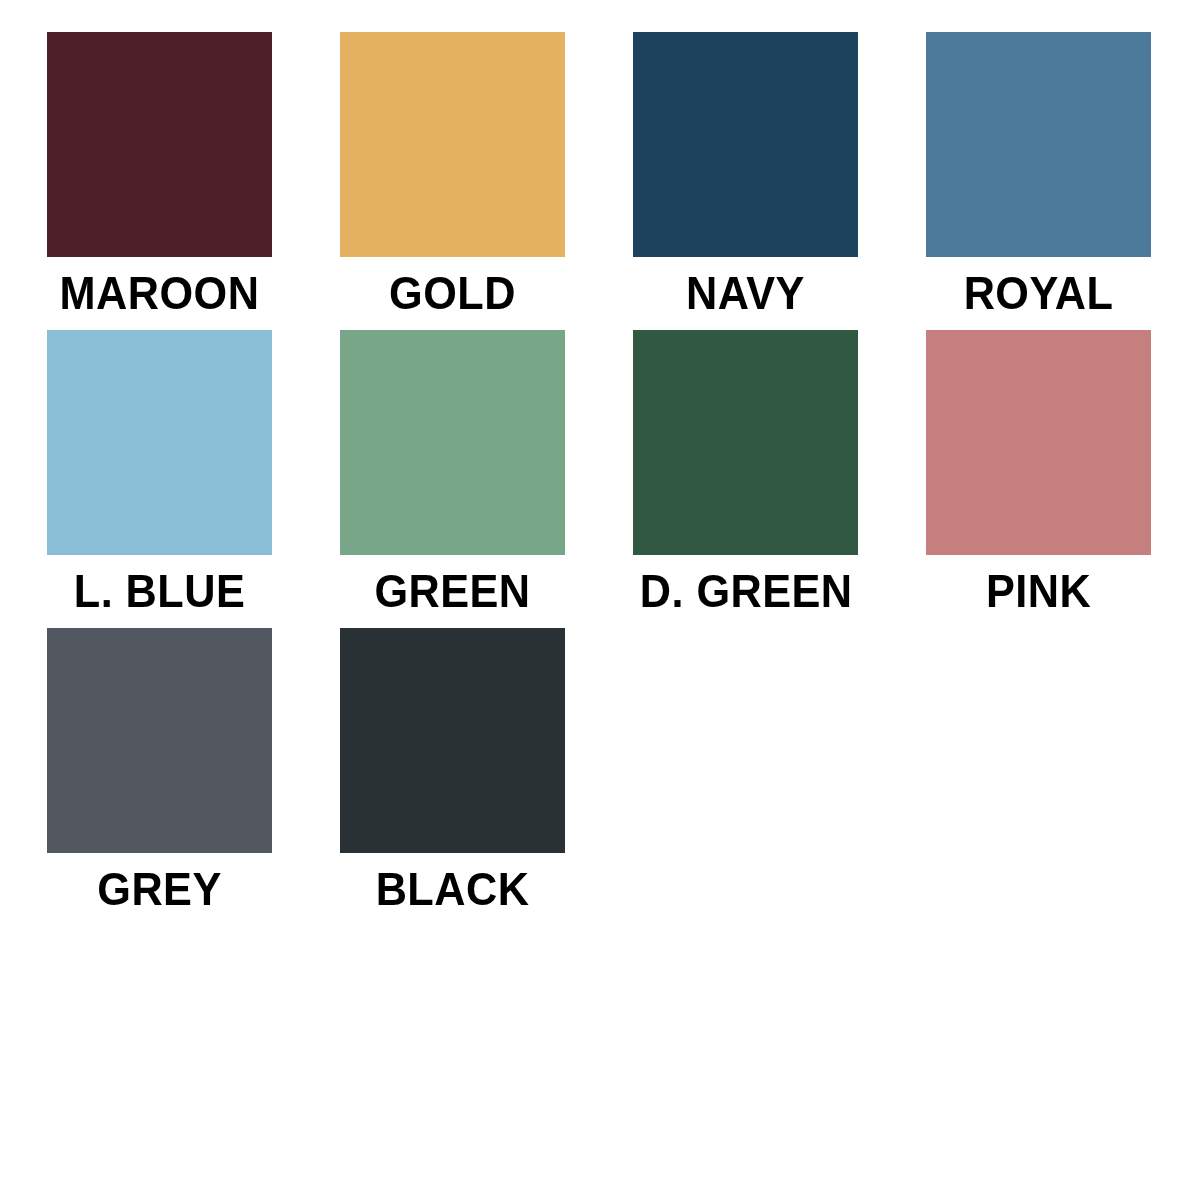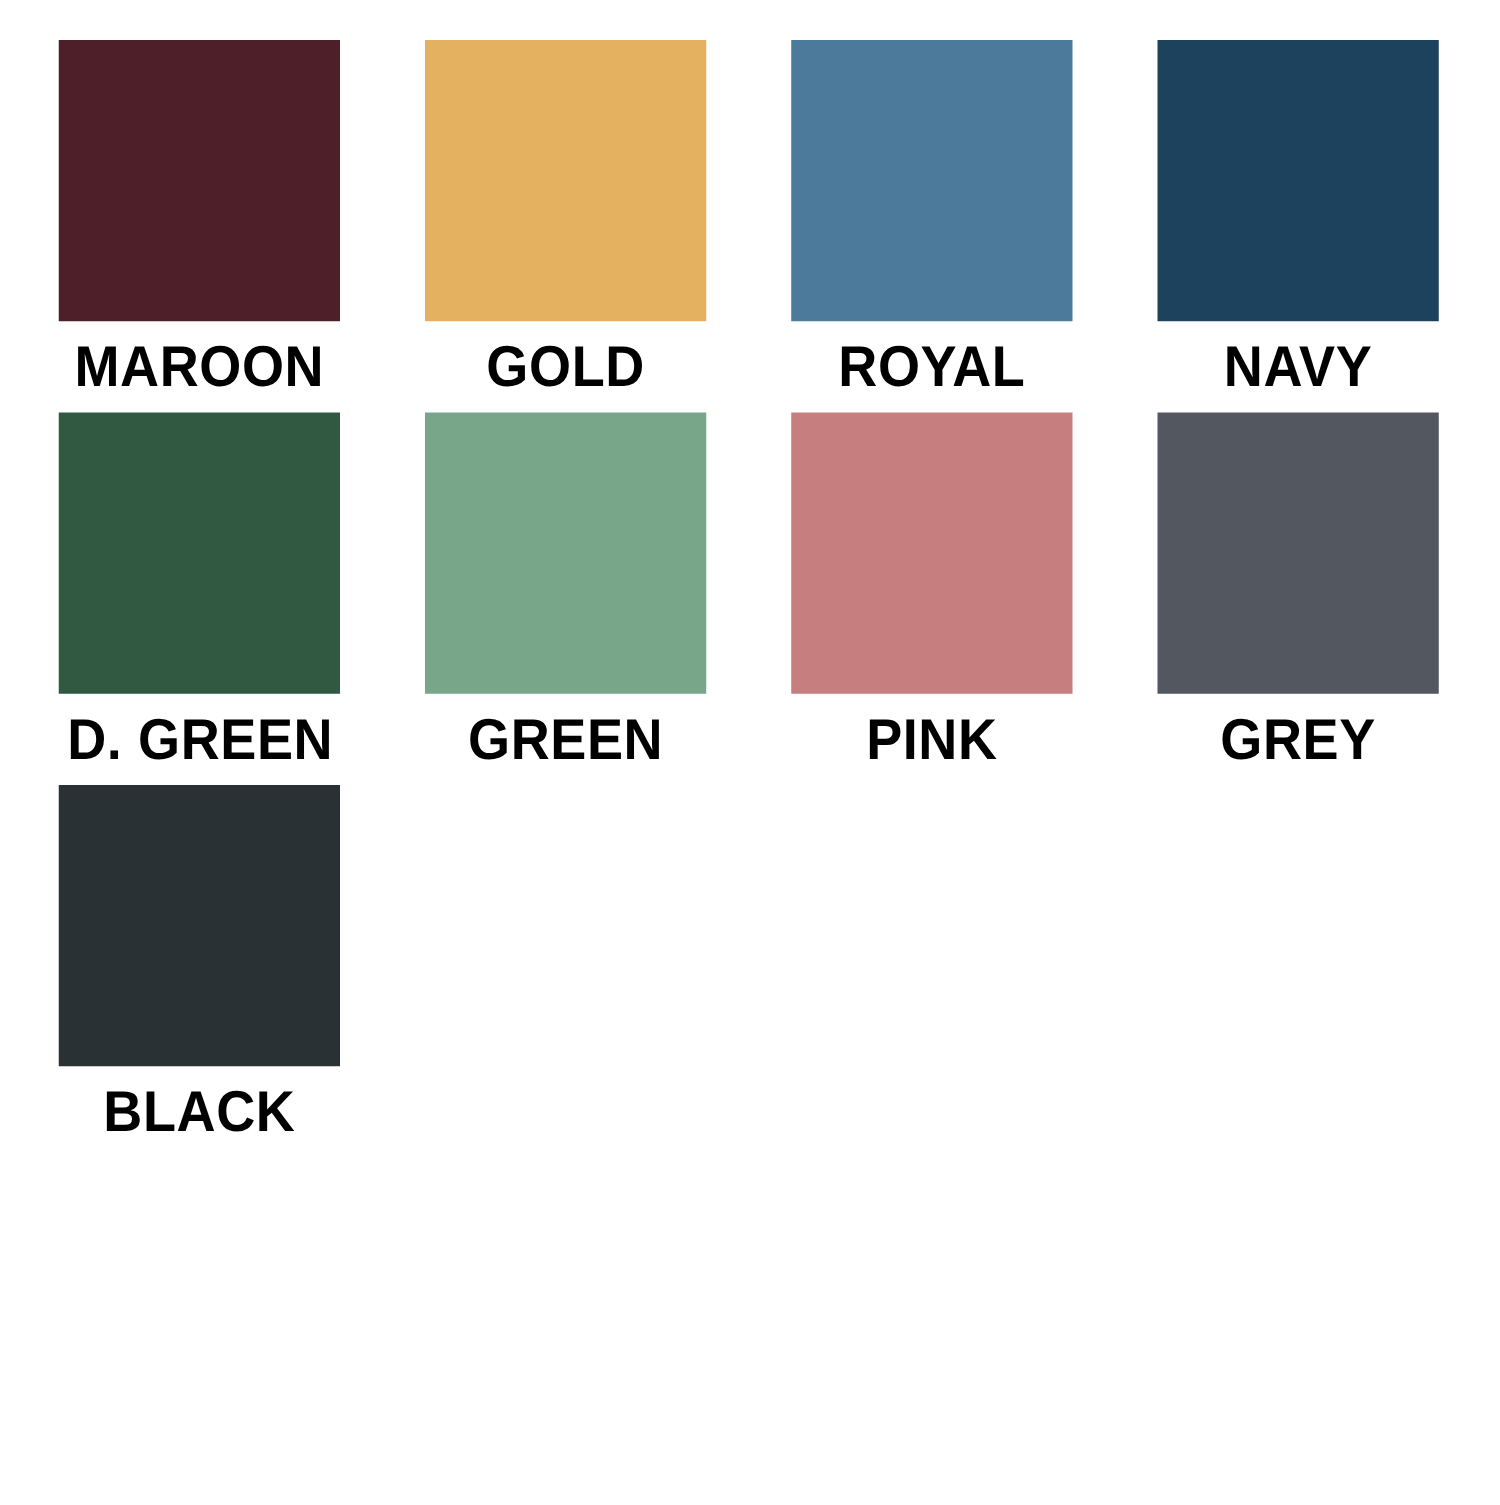--- a/index.html
+++ b/index.html
@@ -72,34 +72,38 @@
   <div class="swatch-grid">
       <div class="swatch-cell">
         <div class="swatch-chip" title="MAROON" style="background-color: rgb(78, 31, 41);"></div>
         <div class="swatch-label">MAROON</div>
       </div>
       <div class="swatch-cell">
         <div class="swatch-chip" title="GOLD" style="background-color: rgb(227, 177, 96);"></div>
         <div class="swatch-label">GOLD</div>
       </div>
       <div class="swatch-cell">
+        <div class="swatch-chip" title="NAVY" style="background-color: rgb(28, 66, 94);"></div>
+        <div class="swatch-label">NAVY</div>
+      </div>
+      <div class="swatch-cell">
         <div class="swatch-chip" title="ROYAL" style="background-color: rgb(76, 122, 155);"></div>
         <div class="swatch-label">ROYAL</div>
       </div>
       <div class="swatch-cell">
-        <div class="swatch-chip" title="NAVY" style="background-color: rgb(28, 66, 94);"></div>
-        <div class="swatch-label">NAVY</div>
+        <div class="swatch-chip" title="L. BLUE" style="background-color: rgb(137, 191, 214);"></div>
+        <div class="swatch-label">L. BLUE</div>
+      </div>
+      <div class="swatch-cell">
+        <div class="swatch-chip" title="GREEN" style="background-color: rgb(120, 166, 137);"></div>
+        <div class="swatch-label">GREEN</div>
       </div>
       <div class="swatch-cell">
         <div class="swatch-chip" title="D. GREEN" style="background-color: rgb(49, 88, 64);"></div>
         <div class="swatch-label">D. GREEN</div>
-      </div>
-      <div class="swatch-cell">
-        <div class="swatch-chip" title="GREEN" style="background-color: rgb(120, 166, 137);"></div>
-        <div class="swatch-label">GREEN</div>
       </div>
       <div class="swatch-cell">
         <div class="swatch-chip" title="PINK" style="background-color: rgb(198, 126, 126);"></div>
         <div class="swatch-label">PINK</div>
       </div>
       <div class="swatch-cell">
         <div class="swatch-chip" title="GREY" style="background-color: rgb(83, 87, 95);"></div>
         <div class="swatch-label">GREY</div>
       </div>
       <div class="swatch-cell">

